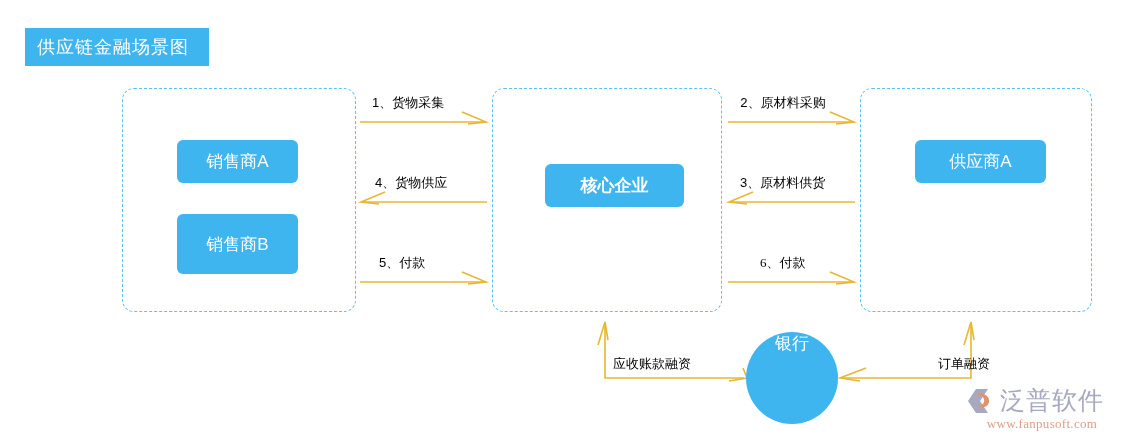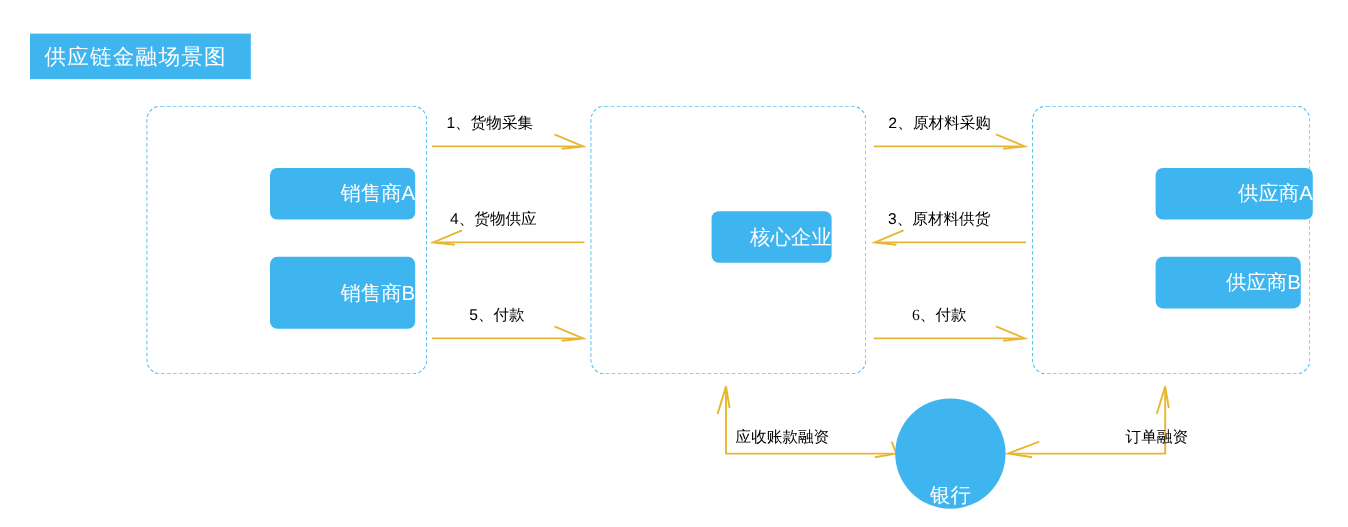--- a/index.html
+++ b/index.html
@@ -33,49 +33,48 @@
   #group-sellers   {left:122px;top:88px;width:232px;height:222px;}
   #group-core      {left:492px;top:88px;width:228px;height:222px;}
   #group-suppliers {left:860px;top:88px;width:230px;height:222px;}
 
   
   .node-box{
     position:absolute;
     background:#3FB5F0;
     border-radius:6px;
     color:#ffffff;
-    display:flex;align-items:center;justify-content:flex-end;
+    display:flex;align-items:center;justify-content:center;
     font-size:17px;
     white-space:nowrap;
-    margin-left:48px;
   }
   #node-seller-a   {left:177px;top:140px;width:121px;height:43px;}
   #node-seller-b   {left:177px;top:214px;width:121px;height:60px;}
-  #node-core       {left:545px;top:176px;width:100px;height:43px;}
+  #node-core       {left:545px;top:164px;width:139px;height:43px;font-weight:bold;}
   #node-supplier-a {left:915px;top:140px;width:131px;height:43px;}
   #node-supplier-b {left:915px;top:214px;width:121px;height:43px;}
 
   
   #node-bank{
     position:absolute;left:746px;top:332px;width:92px;height:92px;
     background:#3FB5F0;border-radius:50%;
     color:#ffffff;font-size:17px;
-    display:flex;align-items:flex-end;justify-content:center;
+    display:flex;align-items:flex-start;justify-content:center;
   }
 
   
   .flow-label{
     position:absolute;
     color:#000000;
     font-size:13px;
     white-space:nowrap;
   }
   #label-flow-1{left:372px;top:94px;}
   #label-flow-4{left:375px;top:174px;}
-  #label-flow-5{left:391px;top:254px;text-align:center;}
+  #label-flow-5{left:379px;top:254px;text-align:center;}
   #label-flow-2{left:740px;top:94px;font-family:Liberation Mono, monospace;}
   #label-flow-3{left:740px;top:174px;}
   #label-flow-6{left:760px;top:254px;font-family:Liberation Serif, serif;}
   #label-ar-finance{left:613px;top:355px;}
   #label-order-finance{left:938px;top:355px;}
 
   
   #arrow-layer{position:absolute;left:0;top:0;width:1123px;height:439px;pointer-events:none;}
 
   
@@ -157,30 +156,37 @@
     </div>
   <div class="node-box" id="node-seller-b">
       <span>销售商B</span>
     </div>
   <div class="node-box" id="node-core">
       <span>核心企业</span>
     </div>
   <div class="node-box" id="node-supplier-a">
       <span>供应商A</span>
     </div>
-  <div class="node-box" id="node-supplier-b">
-      <span>供应商B</span>
-    </div>
   <div id="node-bank">
       <span>银行</span>
     </div>
 
   <div class="flow-label" id="label-flow-1">1、货物采集</div>
   <div class="flow-label" id="label-flow-4">4、货物供应</div>
   <div class="flow-label" id="label-flow-5">5、付款</div>
   <div class="flow-label" id="label-flow-2">2、原材料采购</div>
   <div class="flow-label" id="label-flow-3">3、原材料供货</div>
   <div class="flow-label" id="label-flow-6">6、付款</div>
   <div class="flow-label" id="label-ar-finance">应收账款融资</div>
   <div class="flow-label" id="label-order-finance">订单融资</div>
 
+  <div id="watermark">
+    <div class="wm-row">
+      <svg class="wm-mark" viewBox="0 0 34 30">
+        <path d="M2 15 L10 3 L22 3 L14 15 L22 27 L10 27 Z" fill="#A7A9BE"></path>
+        <path d="M10 8 C18 6 24 10 23 16 C22 21 16 23 12 20 C16 20 19 17 18 13 C17 10 13 9 10 8 Z" fill="#E0926F"></path>
+      </svg>
+      <span class="wm-name">泛普软件</span>
+    </div>
+    <div class="wm-url">www.fanpusoft.com</div>
+  </div>
 
 </div>
 
 </body></html>

